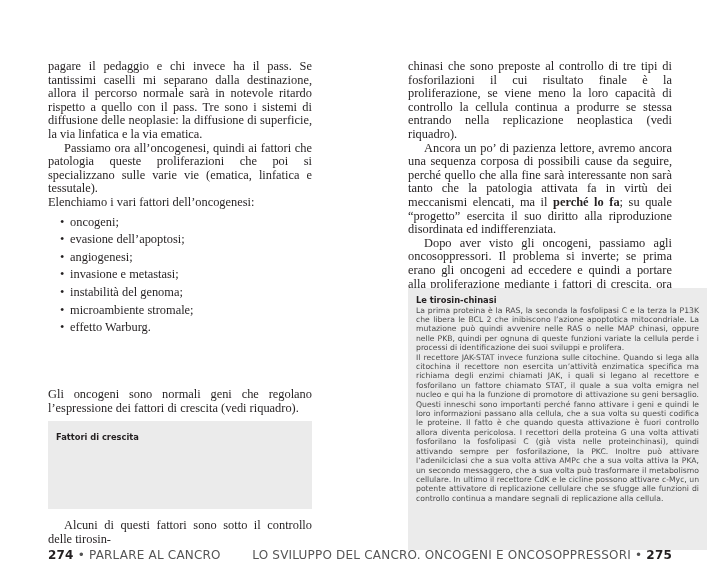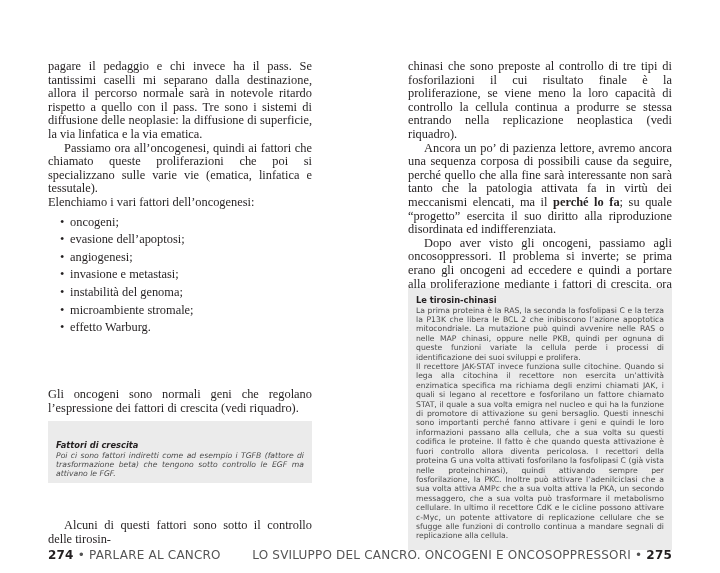--- a/index.html
+++ b/index.html
@@ -24,44 +24,43 @@
   .folio { position: absolute; top: 540px; font-family: "DejaVu Sans", sans-serif; font-size: 12px; letter-spacing: 0.2px; color: #555; white-space: nowrap; }
   .folio .num { color: #231f20; font-weight: bold; }
   b.strong { font-weight: bold; }
 </style>
 </head>
 <body>
 
 <div class="page page-left">
   <div class="col serif" style="top:52px;">
     <p>pagare il pedaggio e chi invece ha il pass. Se tantissimi caselli mi separano dalla destinazione, allora il percorso normale sarà in notevole ritardo rispetto a quello con il pass. Tre sono i sistemi di diffusione delle neoplasie: la diffusione di superficie, la via linfatica e la via ematica.</p>
-    <p class="indent">Passiamo ora all’oncogenesi, quindi ai fattori che chiamato queste proliferazioni che poi si specializzano sulle varie vie (ematica, linfatica e tessutale).</p>
+    <p class="indent">Passiamo ora all’oncogenesi, quindi ai fattori che patologia queste proliferazioni che poi si specializzano sulle varie vie (ematica, linfatica e tessutale).</p>
   </div>
 
   <div class="col" style="top:186px;">
     <p class="serif" style="margin:2px 0 4px 0;">Elenchiamo i vari fattori dell’oncogenesi:</p>
     <ul class="bullets">
       <li><span class="dot">•</span><span>oncogeni;</span></li>
       <li><span class="dot">•</span><span>evasione dell’apoptosi;</span></li>
       <li><span class="dot">•</span><span>angiogenesi;</span></li>
       <li><span class="dot">•</span><span>invasione e metastasi;</span></li>
       <li><span class="dot">•</span><span>instabilità del genoma;</span></li>
       <li><span class="dot">•</span><span>microambiente stromale;</span></li>
       <li><span class="dot">•</span><span>effetto Warburg.</span></li>
     </ul>
   </div>
 
   <div class="col serif" style="top:380px;">
     <p>Gli oncogeni sono normali geni che regolano l’espressione dei fattori di crescita (vedi riquadro).</p>
   </div>
 
-  <div class="box" style="left:48px; top:413px; width:264px; height:62px; padding:20px 8px 6px 8px;font-style:italic;">
+  <div class="box" style="left:48px; top:413px; width:264px; height:88px; padding:12px 8px 6px 8px;">
     <div class="box-title">Fattori di crescita</div>
     <div class="box-body">
-      <p>Poi ci sono fattori indiretti come ad esempio i TGFB (fattore di trasformazione beta) che tengono sotto controllo le EGF ma attivano le FGF.</p>
     </div>
   </div>
 
   <div class="col serif" style="top:511px;">
     <p class="indent">Alcuni di questi fattori sono sotto il controllo delle tirosin-</p>
   </div>
 
   <div class="folio" style="left:48px;">
     <span class="num">274</span>
     <span>•</span>
@@ -69,21 +68,21 @@
   </div>
 </div>
 
 <div class="page page-right">
   <div class="col serif" style="top:52px;">
     <p>chinasi che sono preposte al controllo di tre tipi di fosforilazioni il cui risultato finale è la proliferazione, se viene meno la loro capacità di controllo la cellula continua a produrre se stessa entrando nella replicazione neoplastica (vedi riquadro).</p>
     <p class="indent"><span>Ancora un po’ di pazienza lettore, avremo ancora una sequenza corposa di possibili cause da seguire, perché quello che alla fine sarà interessante non sarà tanto che la patologia attivata fa in virtù dei meccanismi elencati, ma il </span><b class="strong">perché lo fa</b><span>; su quale “progetto” esercita il suo diritto alla riproduzione disordinata ed indifferenziata.</span></p>
     <p class="indent">Dopo aver visto gli oncogeni, passiamo agli oncosoppressori. Il problema si inverte; se prima erano gli oncogeni ad eccedere e quindi a portare alla proliferazione mediante i fattori di crescita, ora sono gli oncosoppressori che venendo meno al loro ruolo non limitano le neoplasie. Nel primo caso abbiamo</p>
   </div>
 
-  <div class="box" style="left:48px; top:280px; width:264px; height:262px; padding:8px 8px 6px 8px;">
+  <div class="box" style="left:48px; top:280px; width:299px; height:262px; padding:8px 8px 6px 8px;">
     <div class="box-title">Le tirosin-chinasi</div>
     <div class="box-body">
       <p>La prima proteina è la RAS, la seconda la fosfolipasi C e la terza la P13K che libera le BCL 2 che inibiscono l’azione apoptotica mitocondriale. La mutazione può quindi avvenire nelle RAS o nelle MAP chinasi, oppure nelle PKB, quindi per ognuna di queste funzioni variate la cellula perde i processi di identificazione dei suoi sviluppi e prolifera.</p>
       <p>Il recettore JAK-STAT invece funziona sulle citochine. Quando si lega alla citochina il recettore non esercita un’attività enzimatica specifica ma richiama degli enzimi chiamati JAK, i quali si legano al recettore e fosforilano un fattore chiamato STAT, il quale a sua volta emigra nel nucleo e qui ha la funzione di promotore di attivazione su geni bersaglio. Questi inneschi sono importanti perché fanno attivare i geni e quindi le loro informazioni passano alla cellula, che a sua volta su questi codifica le proteine. Il fatto è che quando questa attivazione è fuori controllo allora diventa pericolosa. I recettori della proteina G una volta attivati fosforilano la fosfolipasi C (già vista nelle proteinchinasi), quindi attivando sempre per fosforilazione, la PKC. Inoltre può attivare l’adenilciclasi che a sua volta attiva AMPc che a sua volta attiva la PKA, un secondo messaggero, che a sua volta può trasformare il metabolismo cellulare. In ultimo il recettore CdK e le cicline possono attivare c-Myc, un potente attivatore di replicazione cellulare che se sfugge alle funzioni di controllo continua a mandare segnali di replicazione alla cellula.</p>
     </div>
   </div>
 
   <div class="folio" style="right:48px; text-align:right;">
     <span>LO SVILUPPO DEL CANCRO. ONCOGENI E ONCOSOPPRESSORI</span>
     <span>•</span>

